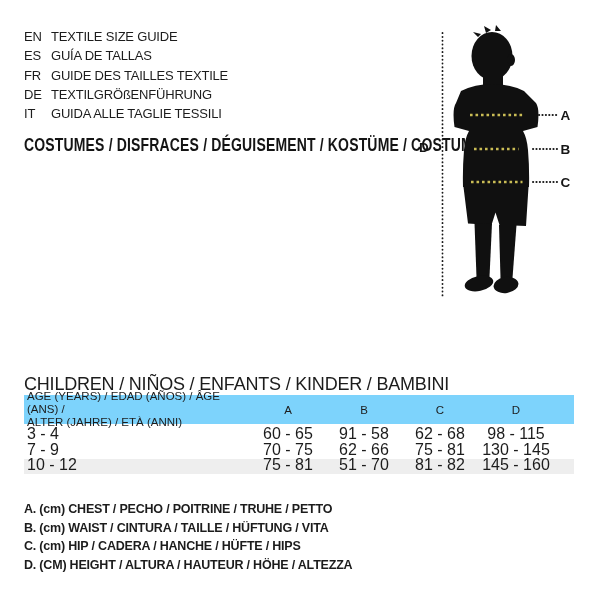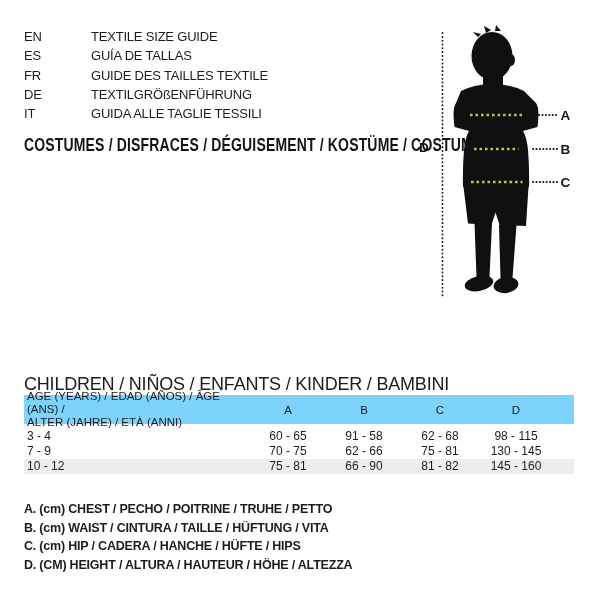--- a/index.html
+++ b/index.html
@@ -2,40 +2,40 @@
 <html><head>
 <meta charset="utf-8">
 <style>
   html,body{margin:0;padding:0;background:#fff;}
   .page{
     position:relative;width:600px;height:600px;background:#ffffff;
     font-family:"Liberation Sans", sans-serif;color:#1c1c1c;overflow:hidden;
   }
   
   .lang-block{position:absolute;left:24px;top:27px;}
-  .lang-row{display:flex;height:19.3px;align-items:center;font-size:13px;letter-spacing:-0.2px;gap:40px;}
+  .lang-row{display:flex;height:19.3px;align-items:center;font-size:13px;letter-spacing:-0.2px;}
   .lang-code{width:27px;flex:0 0 27px;}
   
   .category{
     position:absolute;left:24px;top:135px;font-size:17.5px;font-weight:bold;
     white-space:nowrap;transform:scaleX(0.80);transform-origin:0 50%;letter-spacing:0.2px;color:#141414;
   }
   
   .diagram{position:absolute;left:405px;top:20px;width:185px;height:290px;}
   .diagram svg{display:block;}
   .svg-label{font-family:"Liberation Sans", sans-serif;font-size:13.5px;font-weight:bold;fill:#161616;}
   
   .children-title{position:absolute;left:24px;top:374px;font-size:18px;letter-spacing:-0.2px;}
   .size-table{position:absolute;left:24px;top:395px;width:550px;}
   .t-header{display:flex;background:#7dd3fc;height:29px;align-items:center;font-size:11.5px;}
   .cell-age{width:226px;flex:0 0 226px;padding-left:3px;box-sizing:border-box;}
   .t-header .cell-age{line-height:13px;white-space:pre-line;}
   .cell-val{width:76px;flex:0 0 76px;text-align:center;}
   .t-rows{margin-top:4px;}
-  .t-row{display:flex;height:15.3px;align-items:center;font-size:12px;}
+  .t-row{display:flex;height:15.3px;align-items:flex-end;font-size:16px;}
   .t-row.stripe{background:#eeeeee;}
   
   .legend{position:absolute;left:24px;top:500px;font-size:12.5px;line-height:18.6px;letter-spacing:-0.2px;font-weight:bold;}
 </style>
 </head>
 <body>
 
 <div class="page">
 
   <div class="lang-block">
@@ -121,21 +121,21 @@
       <div class="t-row">
         <div class="cell-age">7 - 9</div>
         <div class="cell-val">70 - 75</div>
         <div class="cell-val">62 - 66</div>
         <div class="cell-val">75 - 81</div>
         <div class="cell-val">130 - 145</div>
       </div>
       <div class="t-row stripe">
         <div class="cell-age">10 - 12</div>
         <div class="cell-val">75 - 81</div>
-        <div class="cell-val">66 - 90</div>
+        <div class="cell-val">51 - 70</div>
         <div class="cell-val">81 - 82</div>
         <div class="cell-val">145 - 160</div>
       </div>
     </div>
   </div>
 
   <div class="legend">
     <div>A. (cm) CHEST / PECHO / POITRINE / TRUHE / PETTO</div>
     <div>B. (cm) WAIST / CINTURA / TAILLE / HÜFTUNG / VITA</div>
     <div>C. (cm) HIP / CADERA / HANCHE / HÜFTE / HIPS</div>

